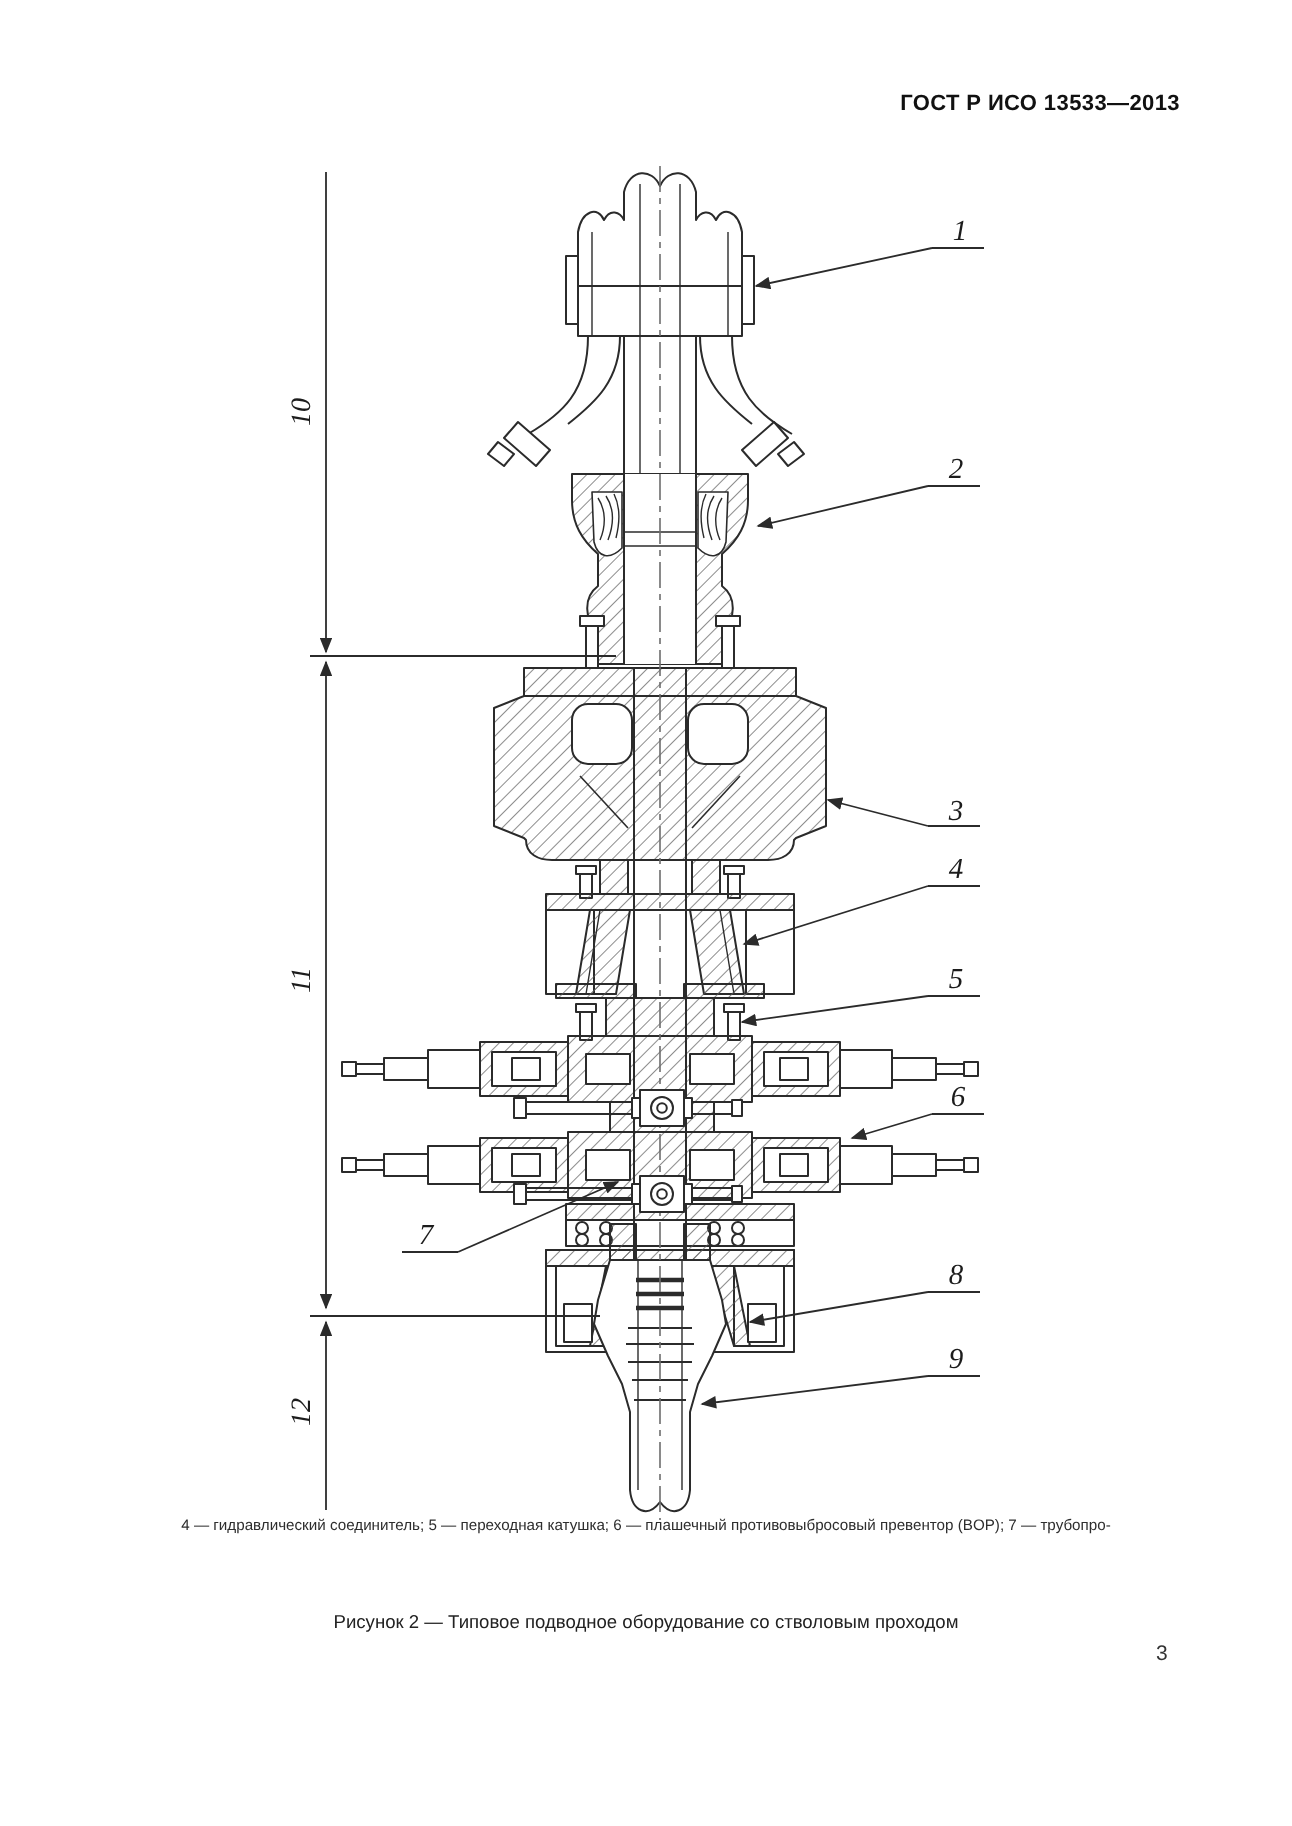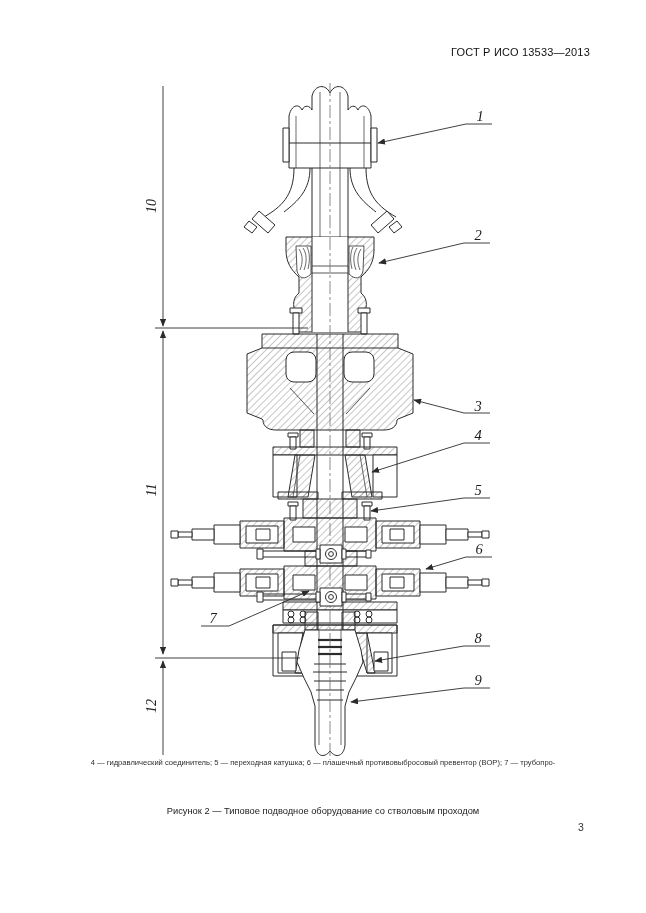--- a/index.html
+++ b/index.html
@@ -1,18 +1,18 @@
 <!DOCTYPE html>
 <html><head>
 <meta charset="utf-8">
 <style>
   html,body{margin:0;padding:0;background:#e8e8e8;}
   .page{position:relative;width:646px;height:913px;background:#ffffff;margin:0 auto;
         font-family:"Liberation Sans",sans-serif;color:#1a1a1a;overflow:hidden;}
-  .doc-header{position:absolute;top:46px;right:56px;font-size:11px;font-weight:normal;
+  .doc-header{position:absolute;top:46px;right:56px;font-size:11px;font-weight:bold;
         letter-spacing:.2px;color:#111;}
   .drawing{position:absolute;left:0;top:0;width:646px;height:913px;}
   .callout{position:absolute;transform:translate(-50%,-50%);font-family:"Liberation Serif",serif;
         font-style:italic;font-size:14.5px;color:#1c1c1c;line-height:1;}
   .dimlabel{position:absolute;transform:translate(-50%,-50%) rotate(-90deg);
         font-family:"Liberation Serif",serif;font-style:italic;font-size:14px;color:#1c1c1c;line-height:1;}
   .legend{position:absolute;left:53px;top:757px;width:540px;font-size:7.6px;
         line-height:11.4px;color:#2e2e2e;text-align:center;}
   .legend .lg-line{white-space:nowrap;}
   .caption{position:absolute;left:0;top:806px;width:646px;text-align:center;

